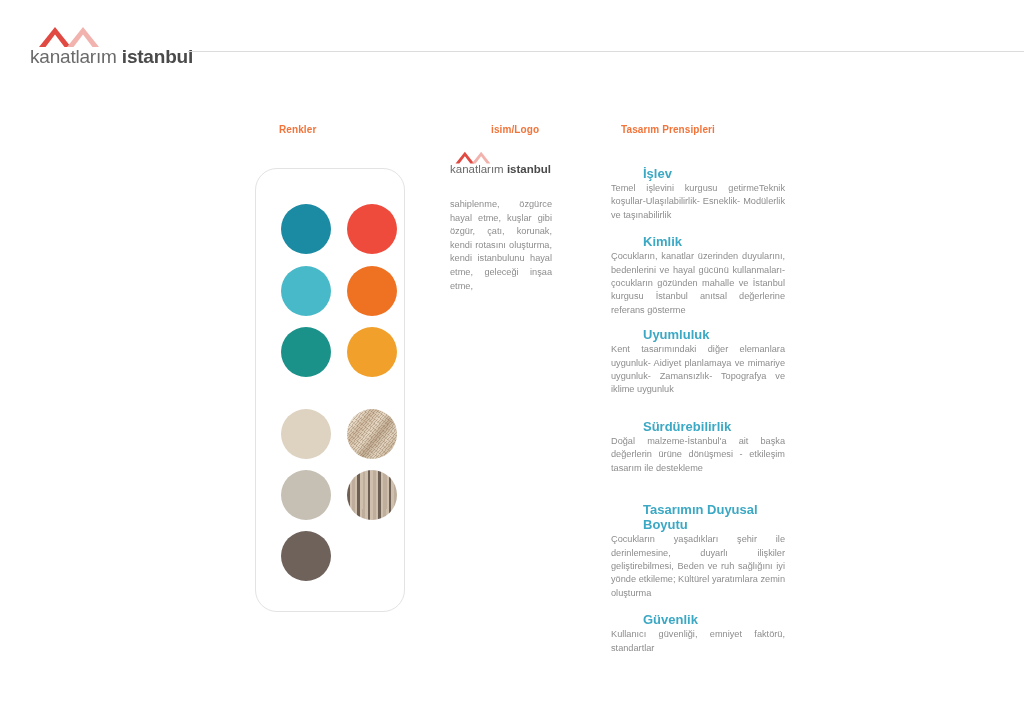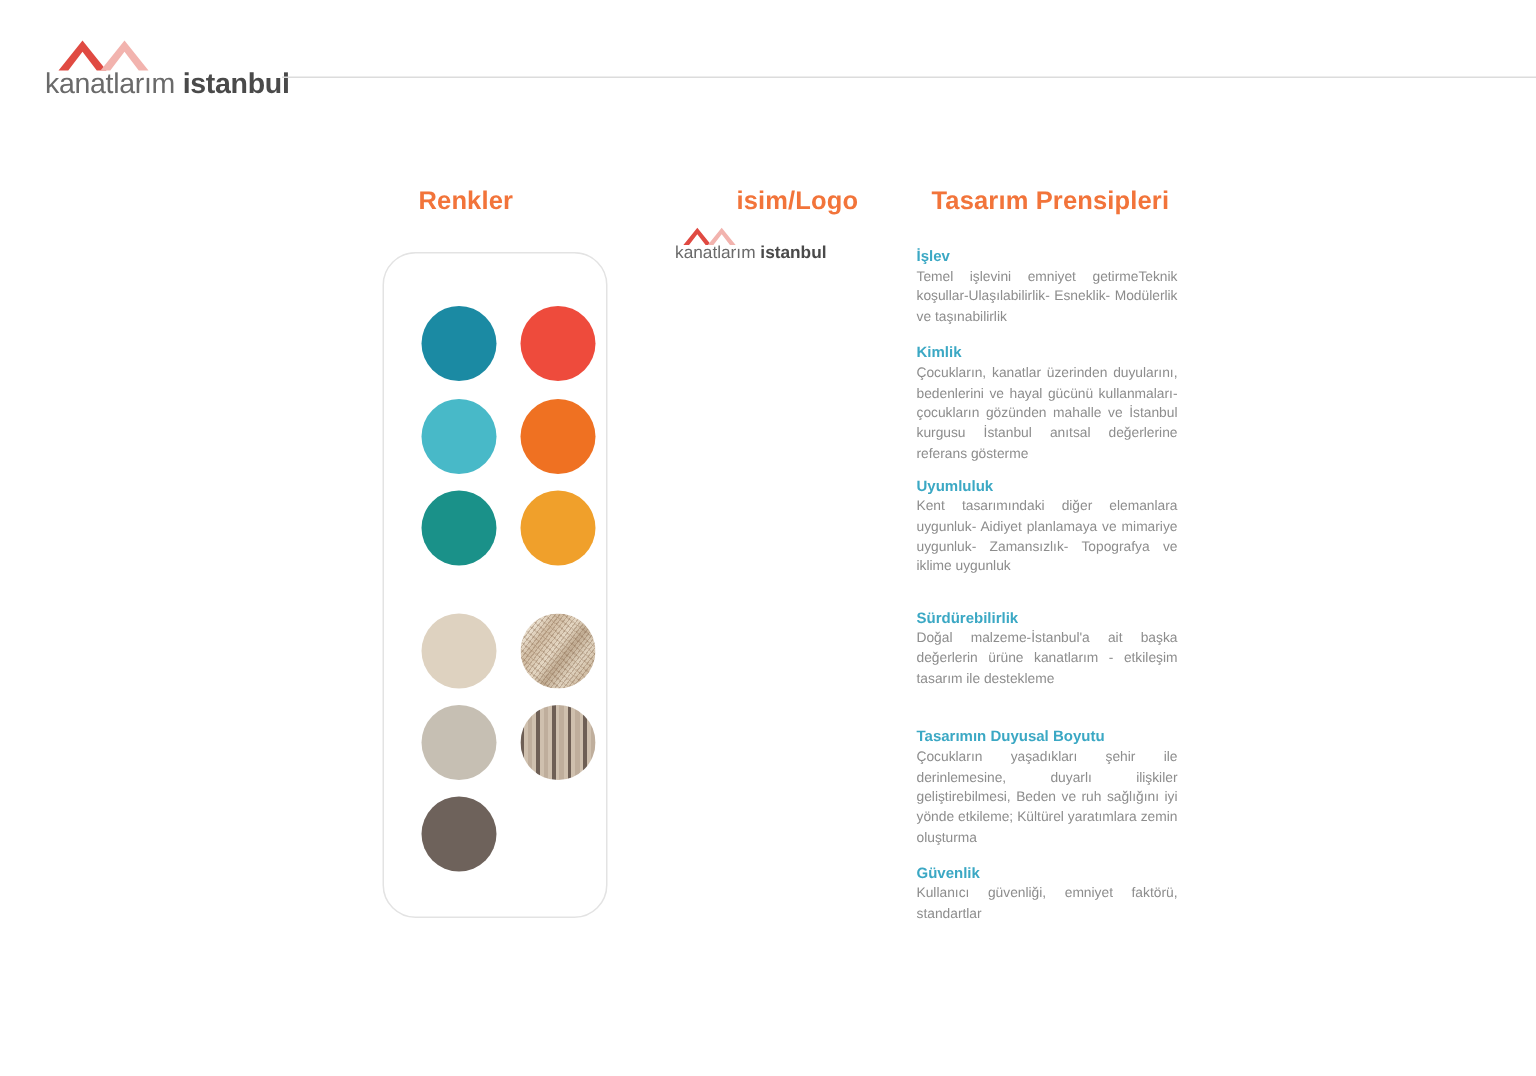--- a/index.html
+++ b/index.html
@@ -55,21 +55,21 @@
     left: 188px;
     top: 51px;
     width: 836px;
     height: 1px;
     background: #dcdcdc;
   }
 
   
   .col-heading {
     position: absolute;
-    font-size: 17px;
+    font-size: 10px;
     font-weight: 700;
     color: #f2743a;
     letter-spacing: 0.1px;
   }
   #heading-renkler { left: 279px; top: 124px; }
   #heading-isimlogo { left: 450px; top: 124px; padding-left: 41px; }
   #heading-prensipler { left: 621px; top: 124px; }
 
   
   #color-panel {
@@ -161,24 +161,25 @@
   }
 
   #prensipler-column {
     position: absolute;
     left: 611px;
     top: 166px;
     width: 174px;
   }
   .principle-block { margin-bottom: 10px; }
   .principle-title {
-    font-size: 10px;
+    font-size: 13px;
     font-weight: 700;
     color: #3ba8c4;
     margin-bottom: 1px;
+    margin-left: 32px;
   }
   .principle-body {
     font-size: 9.2px;
     line-height: 13.4px;
     color: #8d8d8d;
     text-align: justify;
   }
 </style>
 </head>
 <body>
@@ -219,38 +220,39 @@
   <div id="mini-logo-block">
     <svg class="roof-mark-mini" viewBox="0 0 62 24">
       <path d="M1 23 L17 3 L33 23 L26.5 23 L17 10.5 L7.5 23 Z" fill="#e04a42"></path>
       <path d="M29 23 L45 3 L61 23 L54.5 23 L45 10.5 L35.5 23 Z" fill="#f2b3ae"></path>
     </svg>
     <div id="mini-wordmark">
       <span>kanatlarım</span>
       <span class="wm-bold">istanbul</span>
     </div>
   </div>
+  <div id="isim-logo-body">sahiplenme, özgürce hayal etme, kuşlar gibi özgür, çatı, korunak, kendi rotasını oluşturma, kendi istanbulunu hayal etme, geleceği inşaa etme,</div>
 </div>
 
 <div id="prensipler-column">
     <div class="principle-block" style="margin-bottom: 12px;">
       <div class="principle-title">İşlev</div>
-      <div class="principle-body">Temel işlevini emniyet getirmeTeknik koşullar-Ulaşılabilirlik- Esneklik- Modülerlik ve taşınabilirlik</div>
+      <div class="principle-body">Temel işlevini kurgusu getirmeTeknik koşullar-Ulaşılabilirlik- Esneklik- Modülerlik ve taşınabilirlik</div>
     </div>
     <div class="principle-block" style="margin-bottom: 10px;">
       <div class="principle-title">Kimlik</div>
       <div class="principle-body">Çocukların, kanatlar üzerinden duyularını, bedenlerini ve hayal gücünü kullanmaları- çocukların gözünden mahalle ve İstanbul kurgusu İstanbul anıtsal değerlerine referans gösterme</div>
     </div>
     <div class="principle-block" style="margin-bottom: 22px;">
       <div class="principle-title">Uyumluluk</div>
       <div class="principle-body">Kent tasarımındaki diğer elemanlara uygunluk- Aidiyet planlamaya ve mimariye uygunluk- Zamansızlık- Topografya ve iklime uygunluk</div>
     </div>
     <div class="principle-block" style="margin-bottom: 27px;">
       <div class="principle-title">Sürdürebilirlik</div>
-      <div class="principle-body">Doğal malzeme-İstanbul'a ait başka değerlerin ürüne kanatlarım - etkileşim tasarım ile destekleme</div>
+      <div class="principle-body">Doğal malzeme-İstanbul'a ait başka değerlerin ürüne dönüşmesi - etkileşim tasarım ile destekleme</div>
     </div>
     <div class="principle-block" style="margin-bottom: 12px;">
       <div class="principle-title">Tasarımın Duyusal Boyutu</div>
       <div class="principle-body">Çocukların yaşadıkları şehir ile derinlemesine, duyarlı ilişkiler geliştirebilmesi, Beden ve ruh sağlığını iyi yönde etkileme; Kültürel yaratımlara zemin oluşturma</div>
     </div>
     <div class="principle-block" style="margin-bottom: 13px;">
       <div class="principle-title">Güvenlik</div>
       <div class="principle-body">Kullanıcı güvenliği, emniyet faktörü, standartlar</div>
     </div>
   </div>

